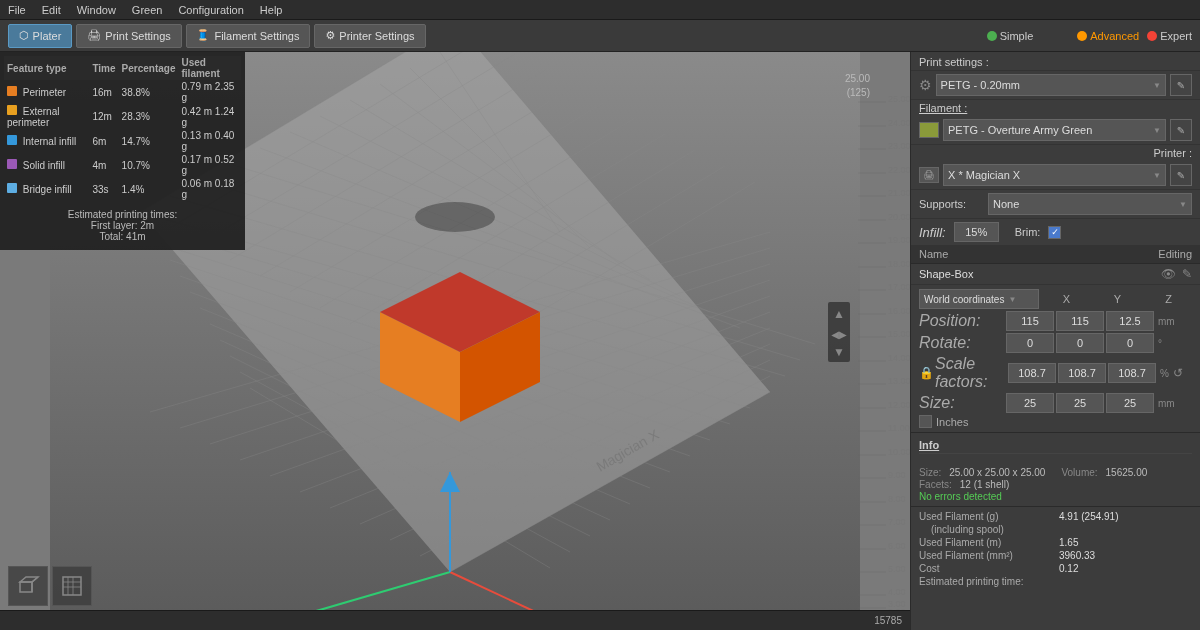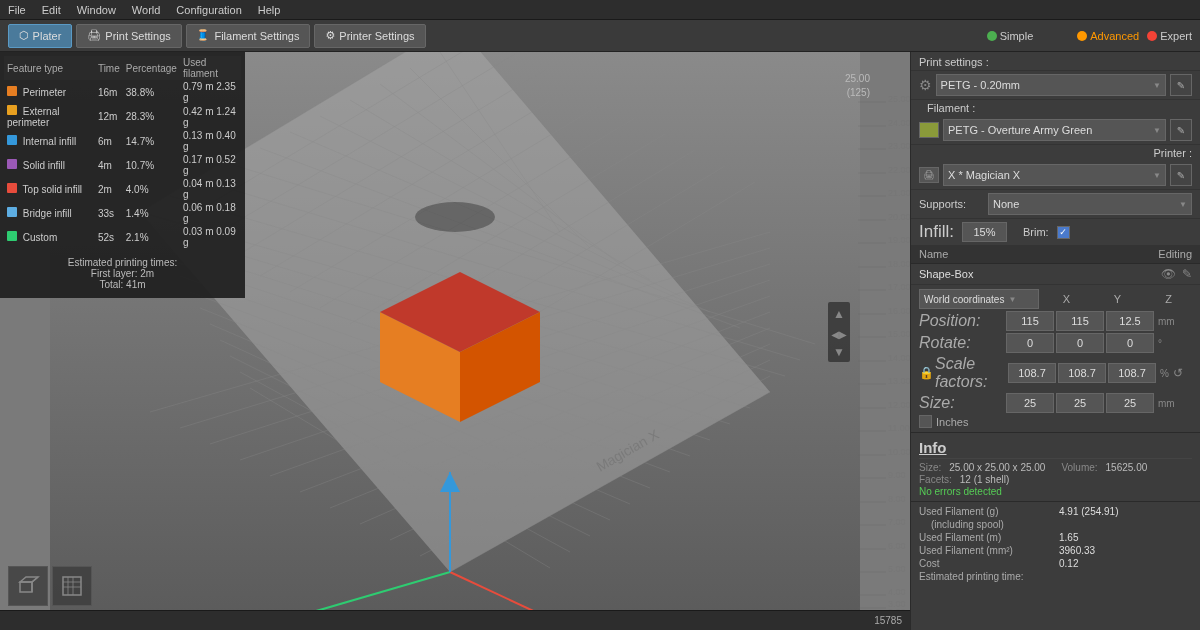--- a/index.html
+++ b/index.html
@@ -93,21 +93,21 @@
     }
     .stats-table {
       width: 100%;
       border-collapse: collapse;
       font-size: 10px;
     }
     .stats-table th {
       color: #aaa;
       text-align: left;
       padding: 1px 3px;
-      font-weight: normal;
+      font-weight: bold;
       background: #2a2a2a;
       margin-top: 14px;
     }
     .stats-table td {
       padding: 1px 3px;
       color: #ccc;
     }
     .color-dot {
       width: 10px;
       height: 10px;
@@ -343,25 +343,25 @@
       border: 1px solid #666;
     }
 
     
     .info-section {
       padding: 4px 8px;
       border-top: 1px solid #2a2a2a;
     }
     .info-title {
       color: #ccc;
-      font-size: 15px;
+      font-size: 11px;
       font-weight: bold;
       padding: 2px 0;
       border-bottom: 1px solid #444;
-      margin-bottom: 3px;
+      margin-bottom: 13px;
       text-decoration: underline;
     }
     .info-row {
       display: flex;
       gap: 8px;
       font-size: 10px;
       color: #bbb;
       margin-bottom: 1px;
     }
     .info-label { color: #888; }
@@ -460,21 +460,21 @@
       font-size: 8px;
     }
   </style>
 </head>
 <body>
 
 <div class="menu-bar">
   <span class="menu-item">File</span>
   <span class="menu-item">Edit</span>
   <span class="menu-item">Window</span>
-  <span class="menu-item">World</span>
+  <span class="menu-item">Green</span>
   <span class="menu-item">Configuration</span>
   <span class="menu-item">Help</span>
 </div>
 
 <div class="toolbar">
   <button class="toolbar-btn active">
     <span>⬡</span>
     <span>Plater</span>
   </button>
   <button class="toolbar-btn">
@@ -700,21 +700,21 @@
 
     <div class="settings-row">
       <span style="font-size:14px;color:#888;">⚙</span>
       <div class="settings-select">
         <span>PETG - 0.20mm</span>
         <span class="dropdown-arrow">▼</span>
       </div>
       <div class="settings-select-icon">✎</div>
     </div>
 
-    <div style="padding: 2px 16px; font-size:11px; color:#ccc;">Filament :</div>
+    <div style="padding: 2px 8px; font-size:11px; color:#ccc;text-decoration:underline;">Filament :</div>
     <div class="settings-row">
       <div class="filament-color"></div>
       <div class="settings-select">
         <span>PETG - Overture Army Green</span>
         <span class="dropdown-arrow">▼</span>
       </div>
       <div class="settings-select-icon">✎</div>
     </div>
 
     <div style="padding: 2px 8px; font-size:11px; color:#ccc;text-align:right;">Printer :</div>
@@ -729,21 +729,21 @@
 
     <div class="settings-row">
       <span style="color:#ccc;font-size:11px;min-width:65px;">Supports:</span>
       <div class="supports-select">
         <span>None</span>
         <span class="dropdown-arrow">▼</span>
       </div>
     </div>
 
     <div class="infill-row">
-      <span style="color:#ccc;font-size:17px;">Infill:</span>
+      <span style="color:#ccc;font-size:13px;font-style:italic;">Infill:</span>
       <input type="text" class="infill-input" value="15%" style="">
       <span style="margin-left:8px; color:#ccc; font-size:11px;">Brim:</span>
       <div class="checkbox">✓</div>
     </div>
 
     <div class="objects-header">
       <span class="objects-header-col" style="flex:1;">Name</span>
       <span class="objects-header-col">Editing</span>
     </div>
 
@@ -892,44 +892,26 @@
     <td>
       <span class="color-dot" style="background:#9b59b6;margin-right:3px;"></span>
       <span>Solid infill</span>
     </td>
     <td>4m</td>
     <td>10.7%</td>
     <td>0.17 m 0.52 g</td>
   </tr>
         <tr>
     <td>
-      <span class="color-dot" style="background:#e74c3c;margin-right:3px;"></span>
-      <span>Top solid infill</span>
-    </td>
-    <td>2m</td>
-    <td>4.0%</td>
-    <td>0.04 m 0.13 g</td>
-  </tr>
-        <tr>
-    <td>
       <span class="color-dot" style="background:#5dade2;margin-right:3px;"></span>
       <span>Bridge infill</span>
     </td>
     <td>33s</td>
     <td>1.4%</td>
     <td>0.06 m 0.18 g</td>
-  </tr>
-        <tr>
-    <td>
-      <span class="color-dot" style="background:#2ecc71;margin-right:3px;"></span>
-      <span>Custom</span>
-    </td>
-    <td>52s</td>
-    <td>2.1%</td>
-    <td>0.03 m 0.09 g</td>
   </tr>
       </tbody>
   </table>
   <div class="time-info">
     <div>Estimated printing times:</div>
     <div>
       <span>First layer:</span>
       <span>2m</span>
     </div>
     <div>

